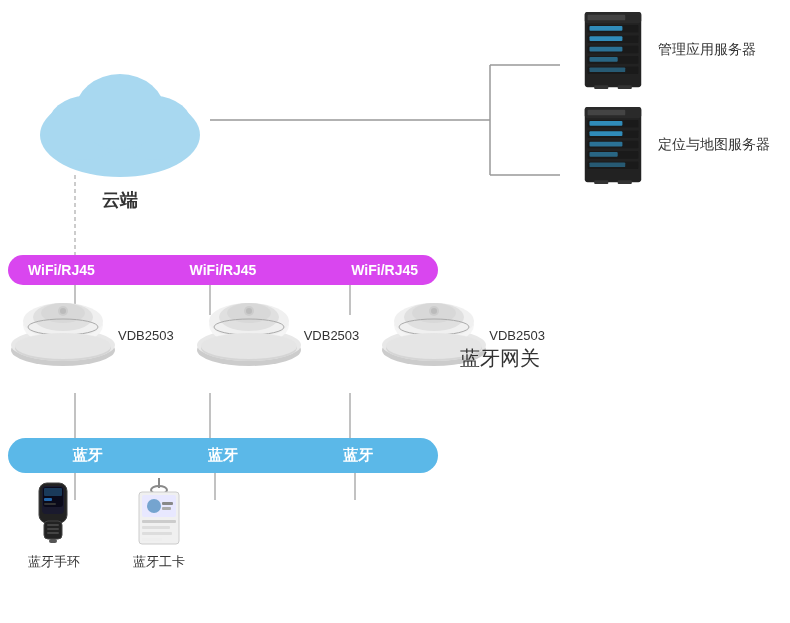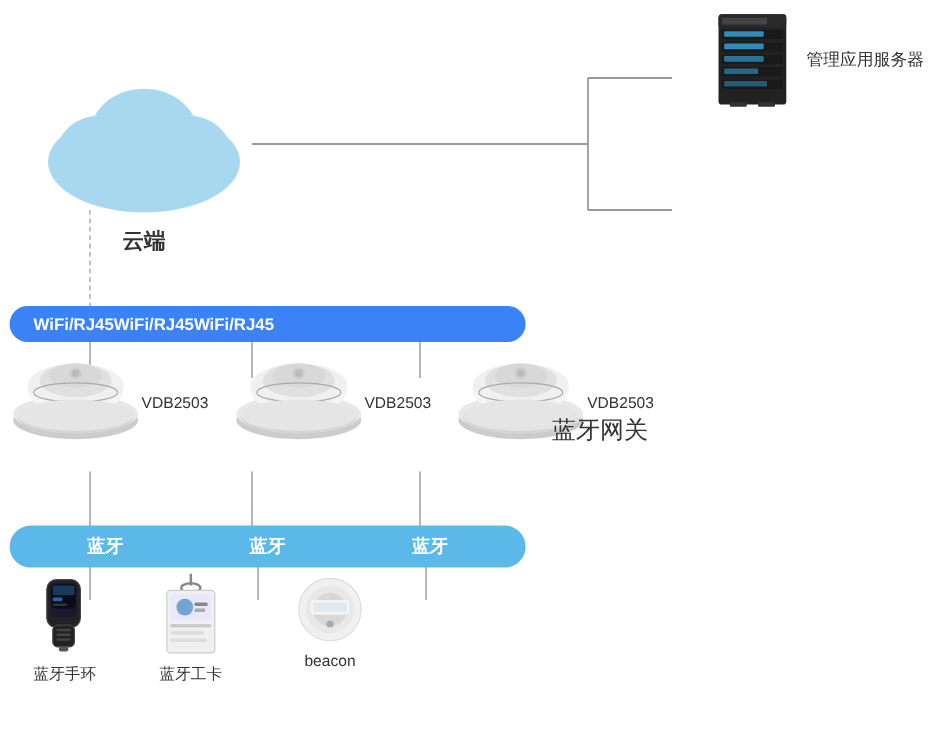--- a/index.html
+++ b/index.html
@@ -153,27 +153,27 @@
       color: #fff;
       font-size: 15px;
       font-weight: bold;
     }
 
     
     .wifi-pills-container {
       position: absolute;
       top: 255px;
       left: 8px;
-      background: #3b82f6;
+      background: #d946ef;
       border-radius: 30px;
       padding: 7px 20px;
       display: flex;
       gap: 0;
       width: 430px;
-      justify-content: flex-start;
+      justify-content: space-between;
     }
     .wifi-pill-text {
       color: #fff;
       font-size: 14px;
       font-weight: bold;
     }
   </style>
 </head>
 <body>
 
@@ -235,20 +235,40 @@
         <rect x="10" y="50" width="30" height="5" rx="1" fill="#3399cc" opacity="0.6"></rect>
         <rect x="8" y="60" width="54" height="8" rx="1" fill="#1a1a1a"></rect>
         <rect x="10" y="61" width="38" height="5" rx="1" fill="#3399cc" opacity="0.5"></rect>
 
         <rect x="15" y="80" width="15" height="4" rx="1" fill="#333"></rect>
         <rect x="40" y="80" width="15" height="4" rx="1" fill="#333"></rect>
       </svg>
       <div class="server-label">管理应用服务器</div>
     </div>
 
+    <div class="server-item">
+      <svg class="server-icon" viewBox="0 0 70 85">
+        <rect x="5" y="2" width="60" height="80" rx="3" fill="#222"></rect>
+        <rect x="5" y="2" width="60" height="12" rx="3" fill="#2a2a2a"></rect>
+        <rect x="8" y="5" width="40" height="6" rx="1" fill="#444"></rect>
+        <rect x="8" y="16" width="54" height="8" rx="1" fill="#1a1a1a"></rect>
+        <rect x="10" y="17" width="35" height="5" rx="1" fill="#3399cc" opacity="0.9"></rect>
+        <rect x="8" y="27" width="54" height="8" rx="1" fill="#1a1a1a"></rect>
+        <rect x="10" y="28" width="35" height="5" rx="1" fill="#3399cc" opacity="0.9"></rect>
+        <rect x="8" y="38" width="54" height="8" rx="1" fill="#1a1a1a"></rect>
+        <rect x="10" y="39" width="35" height="5" rx="1" fill="#3399cc" opacity="0.7"></rect>
+        <rect x="8" y="49" width="54" height="8" rx="1" fill="#1a1a1a"></rect>
+        <rect x="10" y="50" width="30" height="5" rx="1" fill="#3399cc" opacity="0.6"></rect>
+        <rect x="8" y="60" width="54" height="8" rx="1" fill="#1a1a1a"></rect>
+        <rect x="10" y="61" width="38" height="5" rx="1" fill="#3399cc" opacity="0.5"></rect>
+        <rect x="15" y="80" width="15" height="4" rx="1" fill="#333"></rect>
+        <rect x="40" y="80" width="15" height="4" rx="1" fill="#333"></rect>
+      </svg>
+      <div class="server-label">定位与地图服务器</div>
+    </div>
   </div>
 
   <div class="wifi-pills-container">
     <span class="wifi-pill-text">WiFi/RJ45</span>
     <span class="wifi-pill-text">WiFi/RJ45</span>
     <span class="wifi-pill-text">WiFi/RJ45</span>
   </div>
 
   <div style="position:absolute; top:295px; left:8px; display:flex; gap:20px;">
 
@@ -354,30 +374,16 @@
         <rect x="28" y="29" width="9" height="3" rx="1" fill="#aaa"></rect>
 
         <rect x="8" y="42" width="34" height="3" rx="1" fill="#ccc"></rect>
         <rect x="8" y="48" width="28" height="3" rx="1" fill="#ddd"></rect>
         <rect x="8" y="54" width="30" height="3" rx="1" fill="#ddd"></rect>
         <rect x="8" y="60" width="20" height="3" rx="1" fill="#eee"></rect>
       </svg>
       <div class="tag-label">蓝牙工卡</div>
     </div>
 
-    <div class="tag-item" style="margin-left:30px">
-      <svg class="beacon-svg" viewBox="0 0 60 60">
-
-        <circle cx="30" cy="30" r="26" fill="#f0f0f0" stroke="#ddd" stroke-width="1"></circle>
-        <circle cx="30" cy="30" r="20" fill="#e8e8e8"></circle>
-        <circle cx="30" cy="30" r="14" fill="#d8d8d8"></circle>
-
-        <rect x="14" y="22" width="32" height="12" rx="2" fill="#f5f5f5"></rect>
-        <rect x="16" y="24" width="28" height="8" rx="1" fill="#e0e8f0"></rect>
-
-        <circle cx="30" cy="42" r="3" fill="#aaa"></circle>
-      </svg>
-      <div class="tag-label">beacon</div>
-    </div>
   </div>
 
 
 </div>
 
 </body></html>

